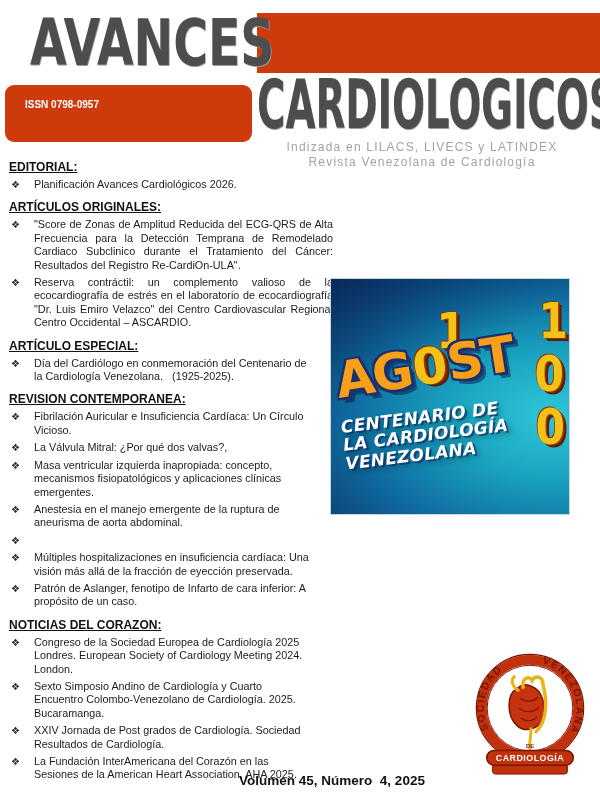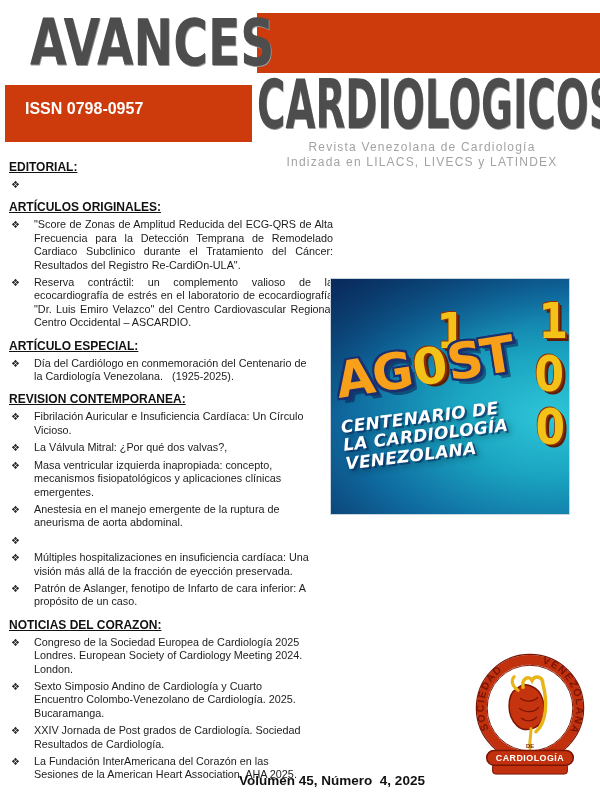--- a/index.html
+++ b/index.html
@@ -6,22 +6,22 @@
   .page{position:relative;width:600px;height:800px;background:#ffffff;overflow:hidden;
         font-family:"Liberation Sans",sans-serif;color:#1c1c1c;}
 
   
   .bar-top{position:absolute;left:257px;top:13px;width:343px;height:60px;background:#cd3a0c;}
   .title-avances{position:absolute;left:30px;top:11px;font-family:"DejaVu Sans",sans-serif;
                  font-weight:bold;font-size:64px;line-height:1;color:#4d4d4d;
                  transform:scaleX(0.74);transform-origin:left top;white-space:nowrap;
                  text-shadow:1px 1px 0 #9a9a9a;}
   .bar-issn{position:absolute;left:5px;top:85px;width:247px;height:57px;background:#cd3a0c;
-            box-sizing:border-box;padding:12px 0 0 20px;color:#fff;font-size:16px;
-            font-weight:bold;line-height:1.55;}
+            box-sizing:border-box;padding:12px 0 0 20px;color:#fff;font-size:10px;
+            font-weight:bold;line-height:1.55;border-radius:9px;}
   .title-cardio{position:absolute;left:257px;top:71px;font-family:"DejaVu Sans",sans-serif;
                 font-weight:bold;font-size:68px;line-height:1;color:#4d4d4d;
                 transform:scaleX(0.57);transform-origin:left top;white-space:nowrap;
                 text-shadow:1px 1px 0 #9a9a9a;}
   .subtitle{position:absolute;left:272px;top:140px;width:300px;text-align:center;
             color:#a3a3a3;font-size:12px;letter-spacing:1.2px;line-height:1.25;}
 
   
   .toc{position:absolute;left:9px;top:161px;width:324px;}
   .toc h3{font-size:12px;line-height:13px;font-weight:bold;color:#111;
@@ -64,29 +64,30 @@
 
 <div class="page">
 
   <div class="bar-top"></div>
   <div class="title-avances">AVANCES</div>
   <div class="bar-issn">
     <div>ISSN 0798-0957</div>
   </div>
   <div class="title-cardio">CARDIOLOGICOS</div>
   <div class="subtitle">
+    <div>Indizada en LILACS, LIVECS y LATINDEX</div>
     <div>Revista Venezolana de Cardiología</div>
-    <div>Indizada en LILACS, LIVECS y LATINDEX</div>
   </div>
 
   <div class="toc">
 
     <h3>EDITORIAL:</h3>
     <div class="item">
       <span class="b">❖</span>
+      <span class="t">Planificación Avances Cardiológicos 2026.</span>
     </div>
 
     <h3>ARTÍCULOS ORIGINALES:</h3>
     <div class="item wide">
       <span class="b">❖</span>
       <span class="t">"Score de Zonas de Amplitud Reducida del ECG-QRS de Alta Frecuencia para la Detección Temprana de Remodelado Cardiaco Subclinico durante el Tratamiento del Cáncer: Resultados del Registro Re-CardiOn-ULA".</span>
     </div>
     <div class="item wide">
       <span class="b">❖</span>
       <span class="t">Reserva contráctil: un complemento valioso de la ecocardiografía de estrés en el laboratorio de ecocardiografía "Dr. Luis Emiro Velazco" del Centro Cardiovascular Regional Centro Occidental – ASCARDIO.</span>

